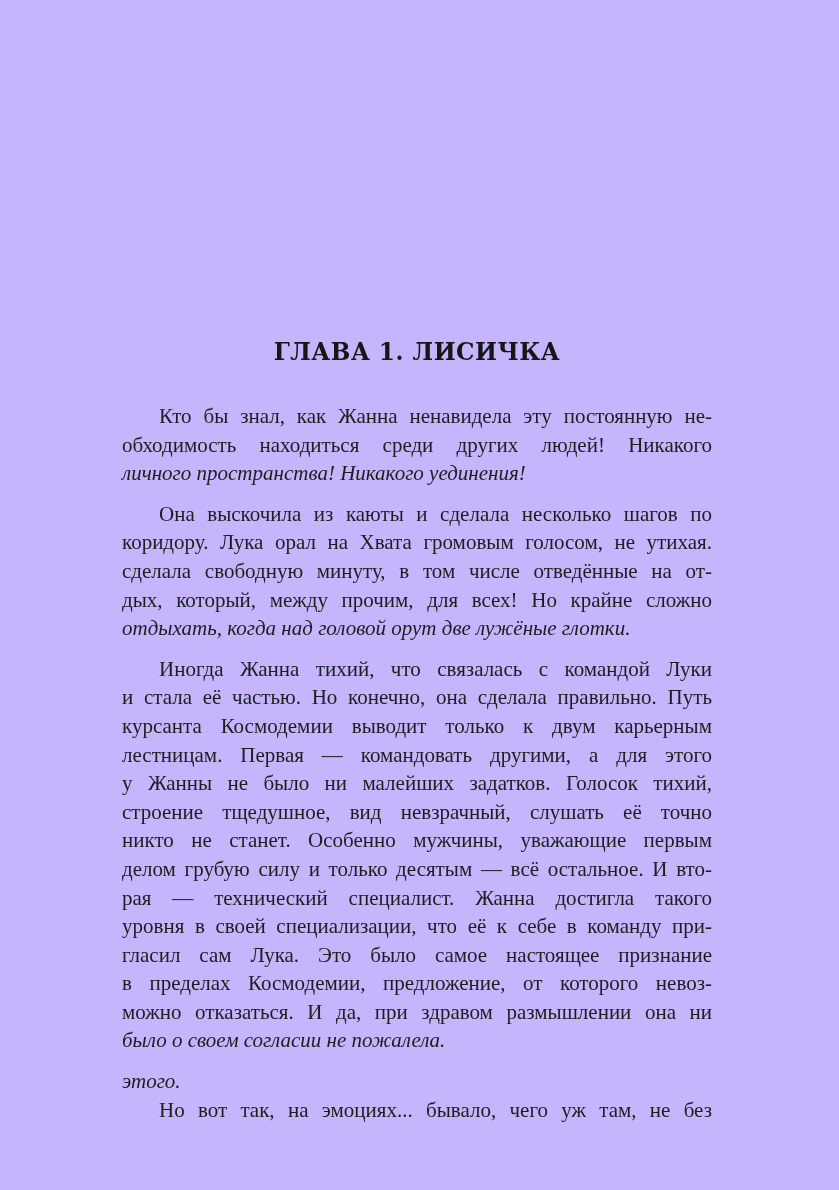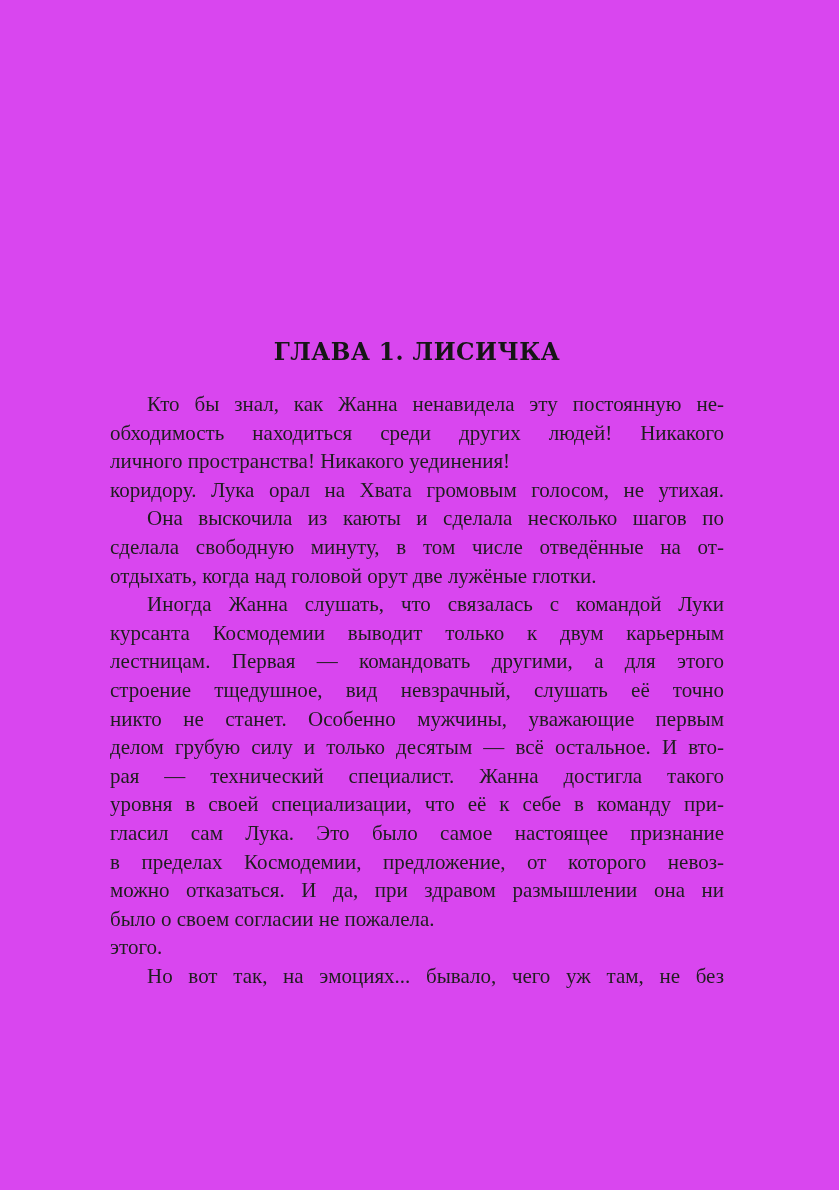--- a/index.html
+++ b/index.html
@@ -4,21 +4,21 @@
 <style>
   html, body {
     margin: 0;
     padding: 0;
     background: #ffffff;
   }
   .book-page {
     position: relative;
     width: 839px;
     height: 1190px;
-    background: #d946ef;
+    background: #c4b5fd;
     overflow: hidden;
     font-family: "Liberation Serif", serif;
   }
   .chapter-title {
     position: absolute;
     top: 337px;
     left: 110px;
     width: 614px;
     margin: 0;
     text-align: center;
@@ -35,56 +35,60 @@
   .text-block {
     position: absolute;
     top: 390px;
     left: 110px;
     width: 614px;
     font-size: 21px;
     line-height: 28.6px;
     color: #1e1e1e;
   }
   .paragraph {
-    margin: 0;
+    margin: 12px;
   }
   .line {
     text-align: justify;
     text-align-last: justify;
     white-space: normal;
   }
   .line.first {
     text-indent: 37px;
   }
   .line.last {
     text-align: center;
     text-align-last: left;
+    font-style: italic;
   }
 </style>
 </head>
 <body>
 
 <div class="book-page">
   <h1 class="chapter-title">ГЛАВА 1. ЛИСИЧКА</h1>
   <div class="text-block">
       <div class="paragraph">
         <div class="line first">Кто бы знал, как Жанна ненавидела эту постоянную не-</div>
         <div class="line">обходимость находиться среди других людей! Никакого</div>
         <div class="line last">личного пространства! Никакого уединения!</div>
       </div>
       <div class="paragraph">
+        <div class="line first">Она выскочила из каюты и сделала несколько шагов по</div>
         <div class="line">коридору. Лука орал на Хвата громовым голосом, не утихая.</div>
-        <div class="line first">Она выскочила из каюты и сделала несколько шагов по</div>
         <div class="line">сделала свободную минуту, в том числе отведённые на от-</div>
+        <div class="line">дых, который, между прочим, для всех! Но крайне сложно</div>
         <div class="line last">отдыхать, когда над головой орут две лужёные глотки.</div>
       </div>
       <div class="paragraph">
-        <div class="line first">Иногда Жанна слушать, что связалась с командой Луки</div>
+        <div class="line first">Иногда Жанна тихий, что связалась с командой Луки</div>
+        <div class="line">и стала её частью. Но конечно, она сделала правильно. Путь</div>
         <div class="line">курсанта Космодемии выводит только к двум карьерным</div>
         <div class="line">лестницам. Первая — командовать другими, а для этого</div>
+        <div class="line">у Жанны не было ни малейших задатков. Голосок тихий,</div>
         <div class="line">строение тщедушное, вид невзрачный, слушать её точно</div>
         <div class="line">никто не станет. Особенно мужчины, уважающие первым</div>
         <div class="line">делом грубую силу и только десятым — всё остальное. И вто-</div>
         <div class="line">рая — технический специалист. Жанна достигла такого</div>
         <div class="line">уровня в своей специализации, что её к себе в команду при-</div>
         <div class="line">гласил сам Лука. Это было самое настоящее признание</div>
         <div class="line">в пределах Космодемии, предложение, от которого невоз-</div>
         <div class="line">можно отказаться. И да, при здравом размышлении она ни</div>
         <div class="line last">было о своем согласии не пожалела.</div>
       </div>

